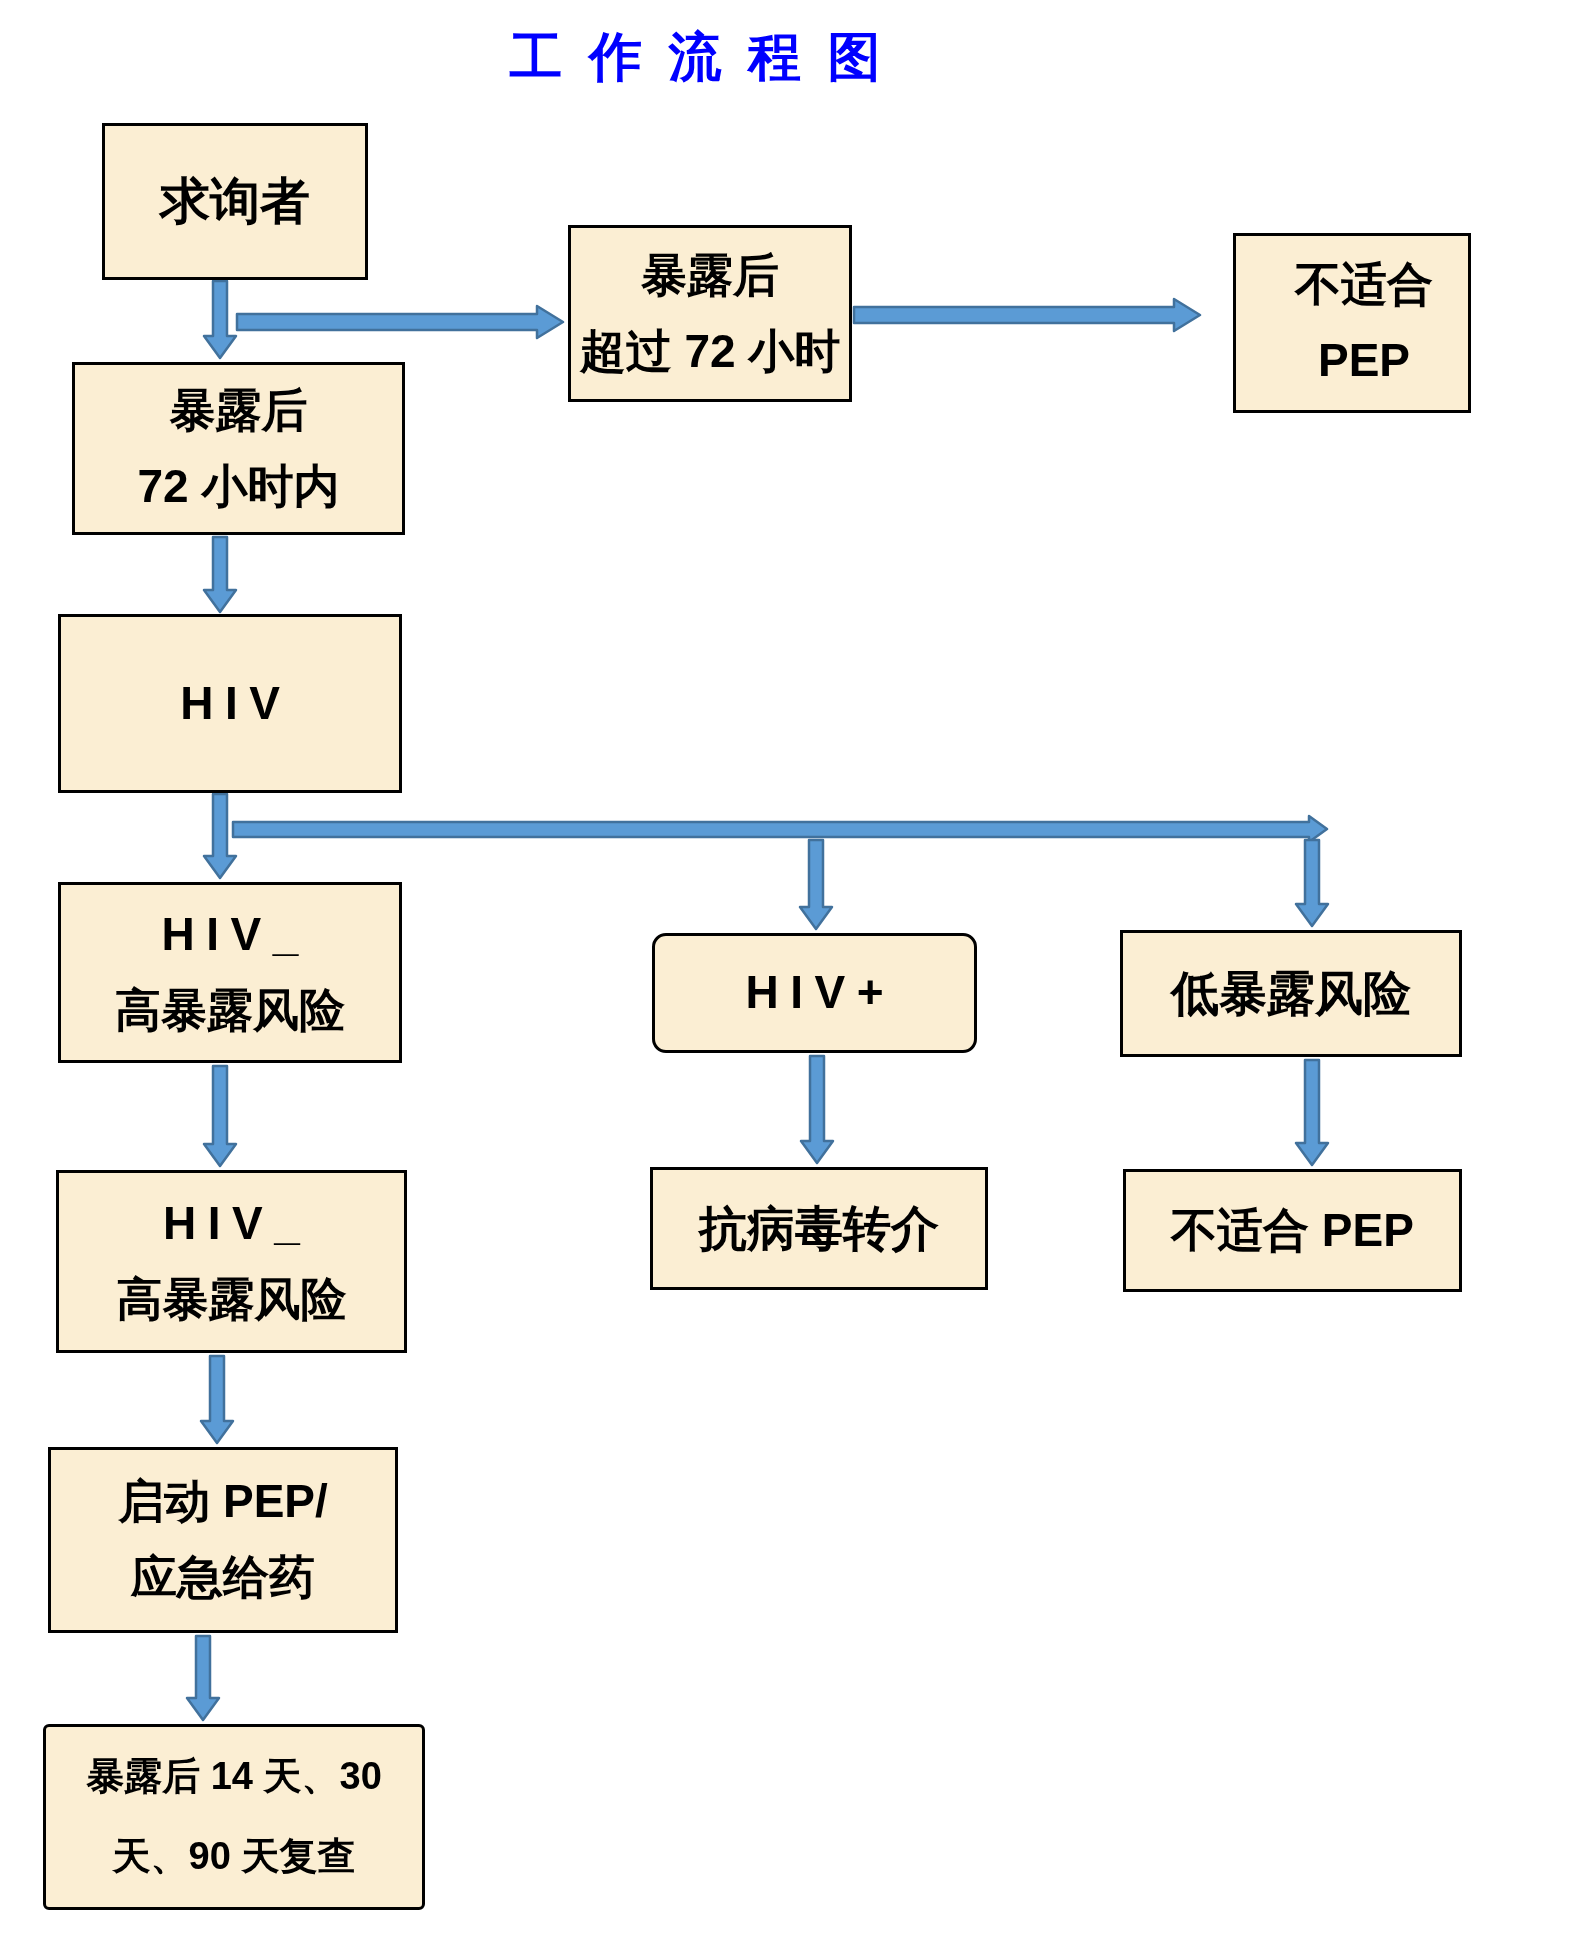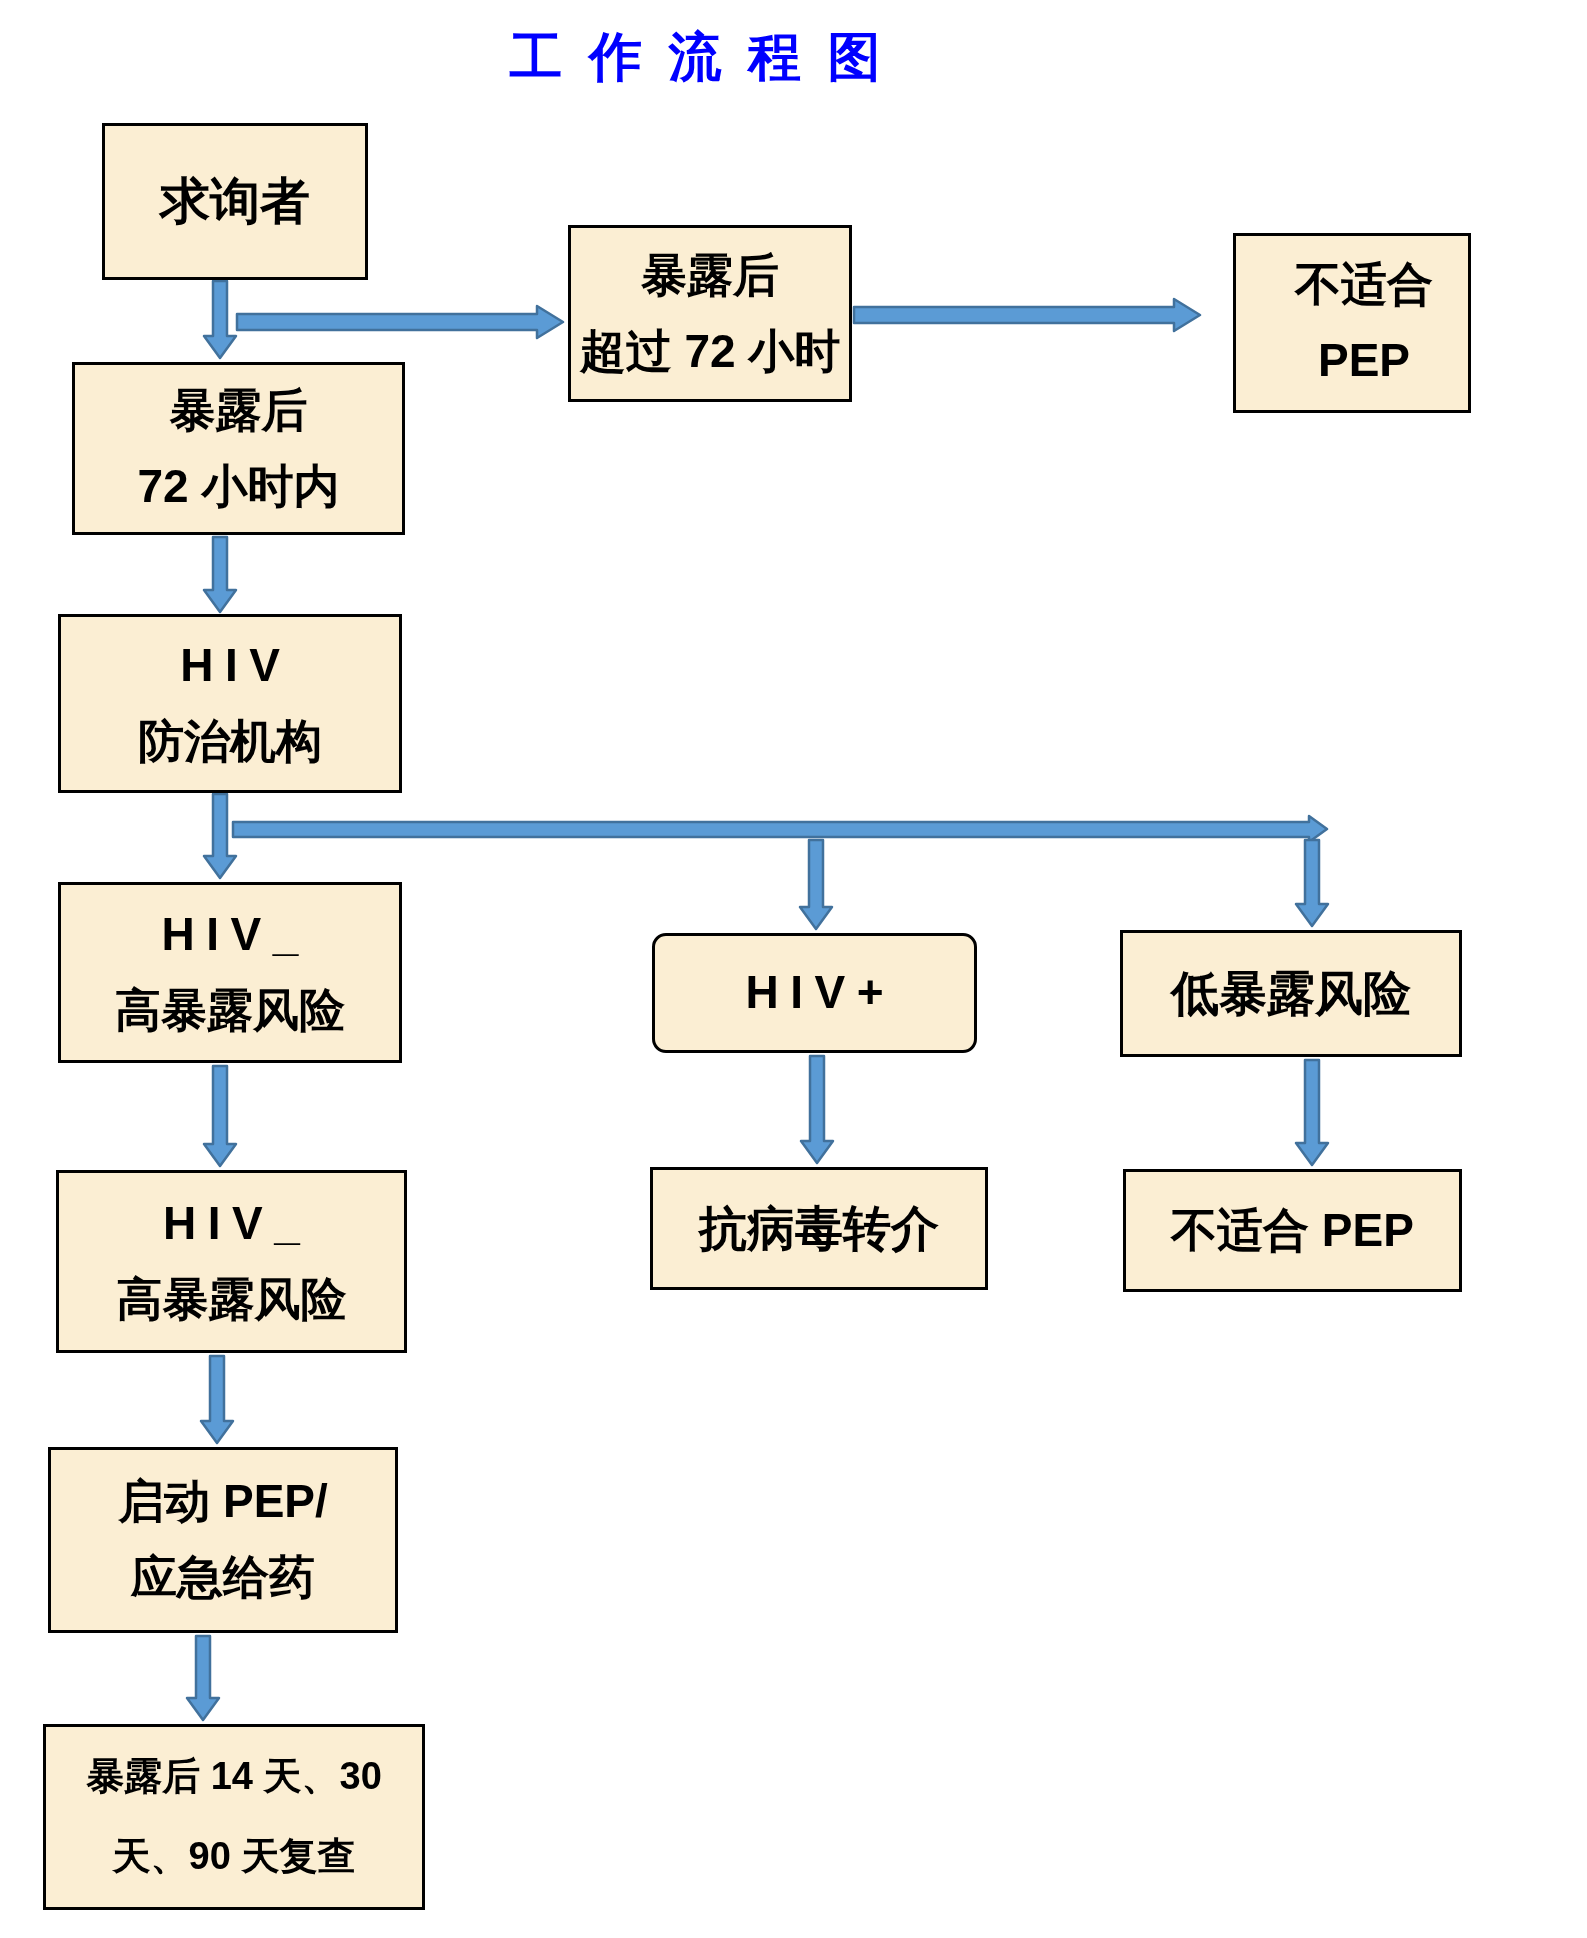--- a/index.html
+++ b/index.html
@@ -80,21 +80,20 @@
     <span>PEP</span>
   </div>
 
   <div class="box" style="left:72px;top:362px;width:333px;height:173px;">
     <span>暴露后</span>
     <span>72 小时内</span>
   </div>
 
   <div class="box" style="left:58px;top:614px;width:344px;height:179px;">
     <span class="spaced">HIV</span>
-    <span>防治机构</span>
   </div>
 
   <div class="box" style="left:58px;top:882px;width:344px;height:181px;">
     <span class="spaced">HIV_</span>
     <span>高暴露风险</span>
   </div>
 
   <div class="box" style="left:652px;top:933px;width:325px;height:120px;border-radius:14px;">
     <span class="spaced">HIV+</span>
   </div>
@@ -114,18 +113,18 @@
 
   <div class="box f48" style="left:650px;top:1167px;width:338px;height:123px;">
     <span>抗病毒转介</span>
   </div>
 
   <div class="box" style="left:48px;top:1447px;width:350px;height:186px;text-align:center;">
     <span>启动 PEP/</span>
     <span>应急给药</span>
   </div>
 
-  <div class="box f38" style="left:43px;top:1724px;width:382px;height:186px;">
+  <div class="box f38" style="left:43px;top:1724px;width:382px;height:186px;border-radius:6px;">
     <span>暴露后 14 天、30</span>
     <span>天、90 天复查</span>
   </div>
 
 </div>
 
 </body></html>

